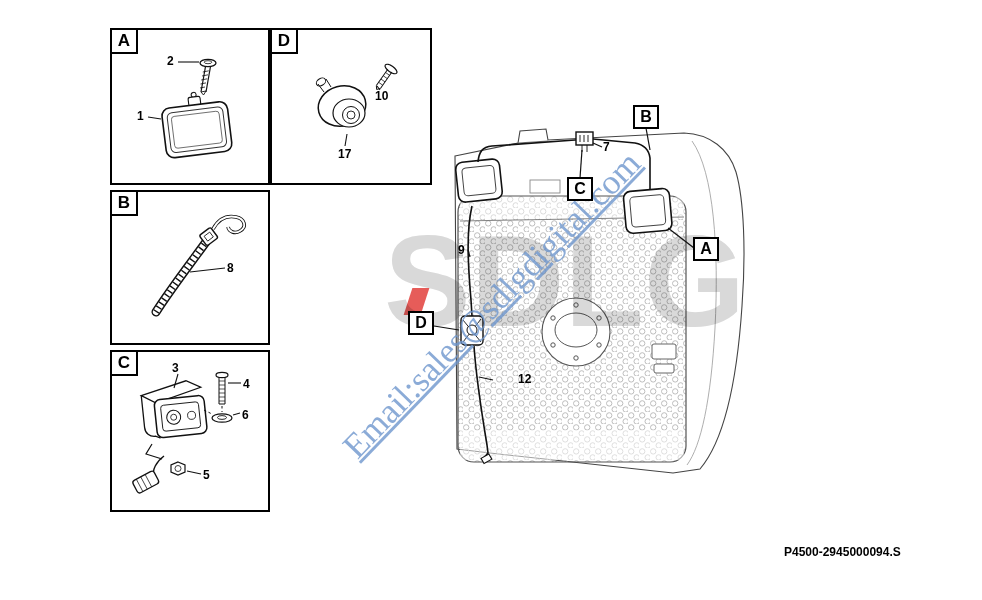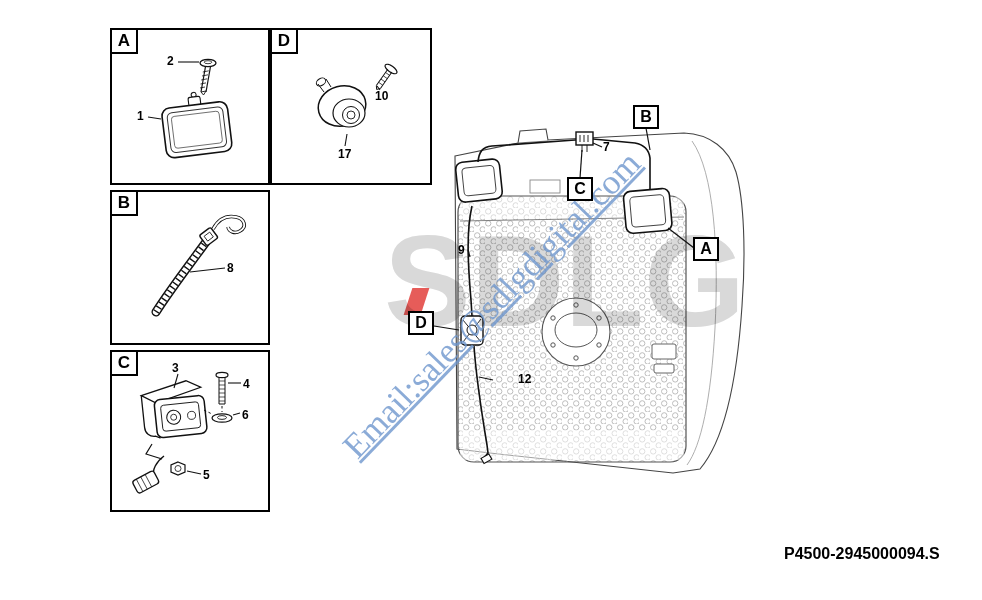--- a/index.html
+++ b/index.html
@@ -27,21 +27,21 @@
   
   .wm-red{position:absolute;left:408px;top:288px;width:17px;height:27px;background:#e2403c;
           transform:skewX(-18deg);opacity:.85;z-index:2;}
   .wm-brand{position:absolute;left:384px;top:216px;font-size:130px;line-height:1;font-weight:700;
             letter-spacing:0px;color:#d9d9d9;mix-blend-mode:multiply;z-index:3;white-space:nowrap;}
   .wm-email{position:absolute;left:252px;top:283px;width:480px;height:44px;display:flex;
             align-items:center;justify-content:center;transform:rotate(-46deg);
             font-family:"Liberation Serif",serif;font-size:35px;color:rgba(110,150,205,0.8);
             text-decoration:underline;white-space:nowrap;z-index:6;}
 
-  .doc-number{position:absolute;left:768px;top:545px;font-weight:700;font-size:16px;z-index:10;padding-left:16px;}
+  .doc-number{position:absolute;left:768px;top:545px;font-weight:700;font-size:12px;z-index:10;padding-left:16px;}
 </style>
 </head>
 <body>
 
 <div class="canvas">
 
   <div class="wm-red"></div>
   <div class="wm-brand">SDLG</div>
   <div class="wm-email">Email:sales@sdlgdigital.com</div>
 

